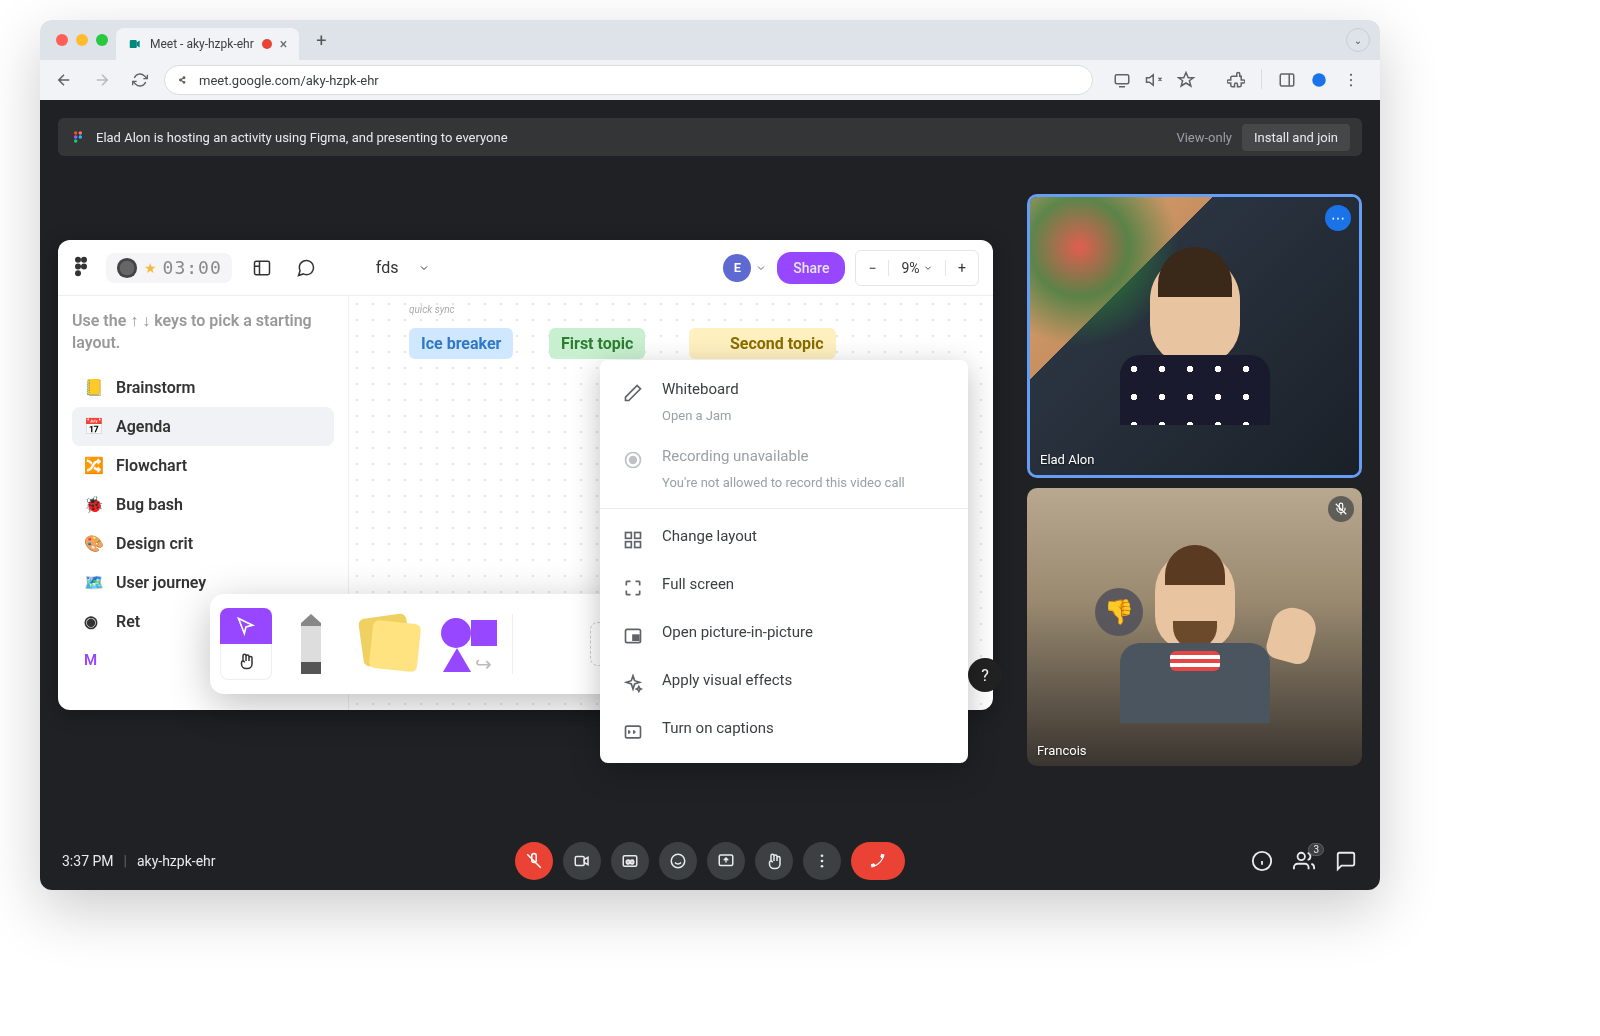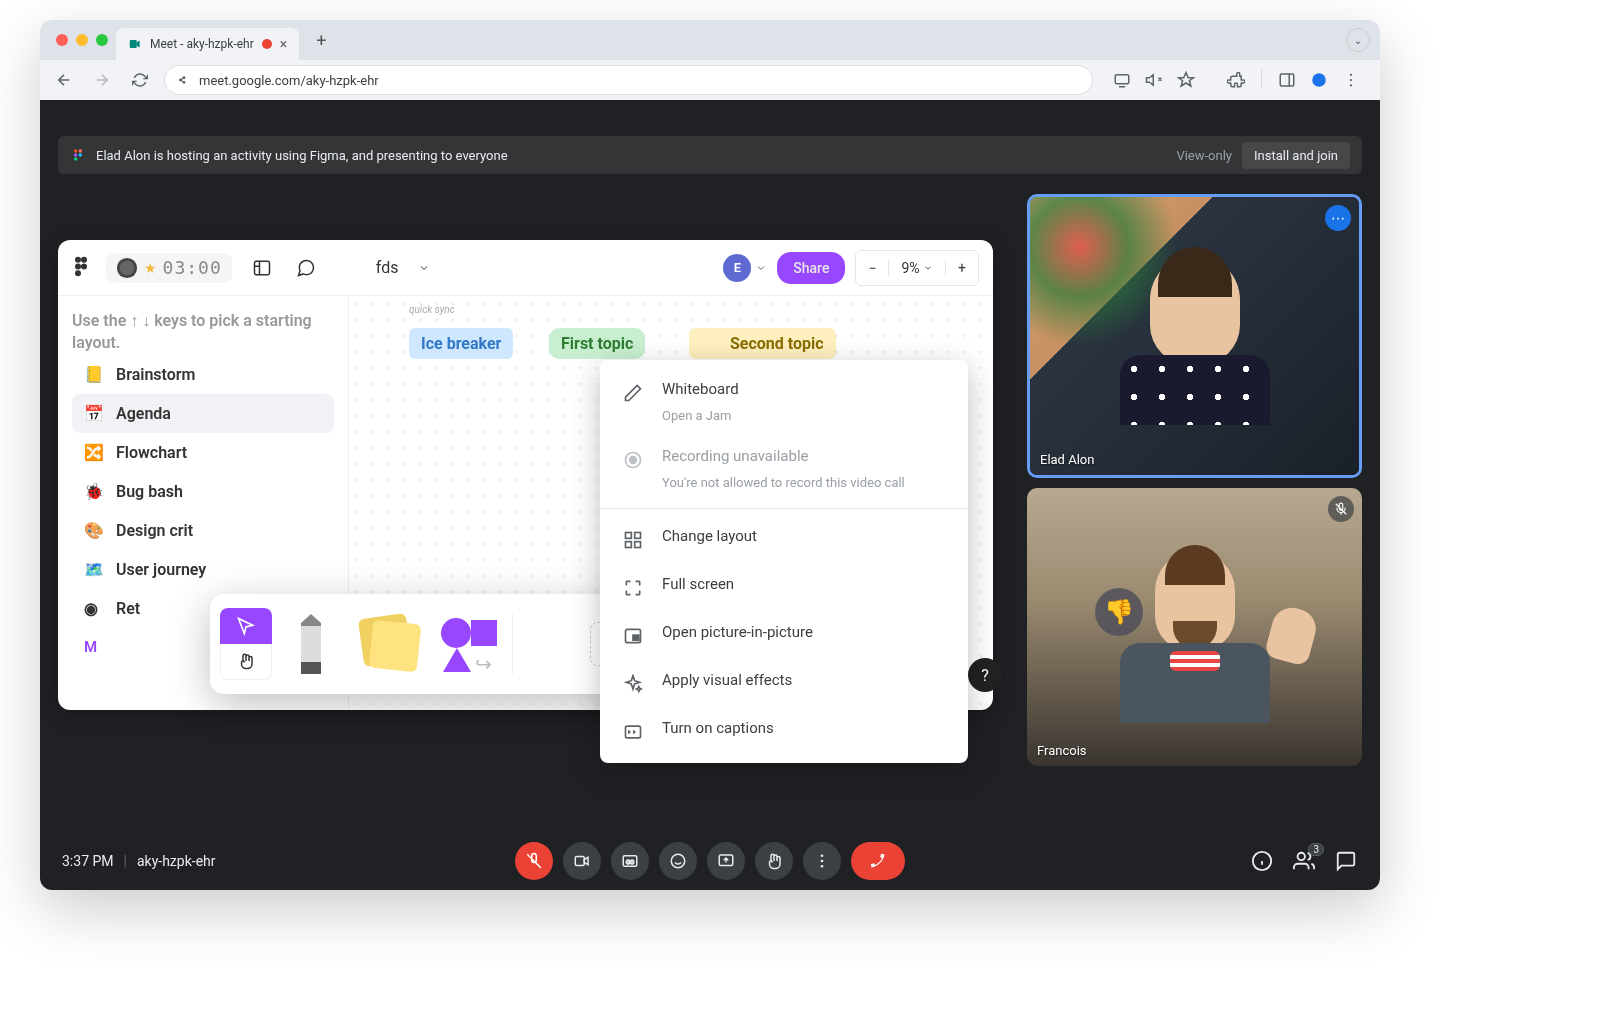--- a/index.html
+++ b/index.html
@@ -19,21 +19,21 @@
 
   .addrbar { height: 40px; background: #f1f3f6; display: flex; align-items: center; padding: 0 10px; gap: 10px; }
   .navbtn { width: 28px; height: 28px; display:flex;align-items:center;justify-content:center; color:#5f6368; border-radius: 50%; }
   .addr { flex: 1; height: 30px; background: #fff; border: 1px solid #dadce0; border-radius: 15px; display: flex; align-items: center; padding: 0 12px; font-size: 13px; color: #3c4043; gap: 8px; }
   .addr .secure { font-size: 12px; color: #5f6368; }
   .rgicons { display:flex; gap:10px; color:#5f6368; padding: 0 8px; }
   .rgicons > div { width:22px;height:22px;display:flex;align-items:center;justify-content:center; }
 
   
   .meet { position: absolute; top: 80px; left: 0; right: 0; bottom: 0; background: #202124; }
-  .banner { position:absolute; top:18px; left:18px; right:18px; height:38px; background:#333537; border-radius:6px; display:flex; align-items:center; padding:16px 12px; font-size:13px; color:#e8eaed; gap:10px;margin-top:18px; }
+  .banner { position:absolute; top:18px; left:18px; right:18px; height:38px; background:#333537; border-radius:6px; display:flex; align-items:center; padding:16px 12px; font-size:13px; color:#e8eaed; gap:10px; }
   .banner .figma-icon { width:16px;height:16px;display:flex;align-items:center;justify-content:center; }
   .banner .spacer { flex:1; }
   .banner .viewonly { color:#9aa0a6; font-size:13px; }
   .banner .install { background:#454749; color:#e8eaed; padding:6px 12px; border-radius:4px; font-size:13px; }
 
   
   .figma { position:absolute; top:140px; left:18px; width:935px; height:470px; background:#fff; border-radius:12px; box-shadow: 0 4px 20px rgba(0,0,0,.3); overflow:hidden; }
   .fig-toolbar { height:56px; border-bottom:1px solid #eee; display:flex; align-items:center; padding:0 14px; gap:16px; }
   .fig-logo { font-size:18px; }
   .fig-timer { display:flex;align-items:center;gap:6px;background:#f5f5f7;border-radius:8px;padding:4px 10px; }
@@ -42,31 +42,31 @@
   .fig-title { font-size:16px;color:#333;display:flex;align-items:center;gap:20px;margin-left:40px; }
   .fig-right { margin-left:auto;display:flex;align-items:center;gap:10px; }
   .avatar-e { width:28px;height:28px;border-radius:50%;background:#5e6ad2;color:#fff;display:flex;align-items:center;justify-content:center;font-size:13px;font-weight:600; }
   .share-btn { background:#9747ff;color:#e5e5e5;padding:8px 16px;border-radius:14px;font-size:14px;font-weight:500; }
   .zoom-group { display:flex;align-items:center;border:1px solid #e5e5e5;border-radius:6px;height:36px; }
   .zoom-group > div { padding:0 12px;display:flex;align-items:center;font-size:14px;color:#333; }
   .zoom-group > div + div { border-left:1px solid #e5e5e5; }
 
   .fig-body { display:flex; height:calc(100% - 56px); }
   .fig-sidebar { width:290px; padding:14px; }
-  .hint { font-size:16px; color:#999; font-weight:600; line-height:1.4; margin-bottom:0; }
+  .hint { font-size:16px; color:#999; font-weight:600; line-height:1.4; margin-bottom:13px; }
   .tpl-item { display:flex;align-items:center;gap:12px;padding:10px 12px;border-radius:8px;font-size:16px;font-weight:600;color:#333; }
   .tpl-item.selected { background:#f0f2f5; }
   .tpl-emoji { width:20px;display:inline-block; }
   .tpl-more { color:#9747ff;font-weight:600;padding:10px 12px;font-size:15px; }
 
   .fig-canvas { flex:1; position:relative; background-image:radial-gradient(#e5e5e5 1px, transparent 1px); background-size:16px 16px; border-left:1px solid #eee; }
   .canvas-label { position:absolute; top:8px; left:60px; font-size:10px; color:#aaa; font-style:italic; }
   .topic-tag { position:absolute; top:32px; padding:6px 12px; border-radius:6px; font-size:16px; font-weight:700;text-align:center; }
   .tag-ice { left:60px; background:#cfe8ff; color:#3178c6; }
-  .tag-first { left:200px; background:#c8f0d0; color:#2e7d32;border-radius:10px; }
+  .tag-first { left:200px; background:#c8f0d0; color:#2e7d32; }
   .tag-second { left:340px; background:#fff0c0; color:#8a6d00;padding-left:41px; }
 
   
   .popup { position:absolute; top:260px; left:560px; width:368px; background:#fff; border-radius:8px; box-shadow:0 8px 30px rgba(0,0,0,.25); padding:8px 0; z-index:20; }
   .popup-item { display:flex; align-items:flex-start; gap:18px; padding:12px 22px; font-size:15px; color:#3c4043; }
   .popup-item.disabled { color:#9aa0a6; }
   .popup-item .picon { width:22px;height:22px;display:flex;align-items:center;justify-content:center;color:#5f6368;flex-shrink:0;margin-top:2px; }
   .popup-item.disabled .picon { color:#bdc1c6; }
   .popup-item .ptext { display:flex;flex-direction:column;gap:10px; }
   .popup-item .psub { font-size:13px;color:#9aa0a6; }

